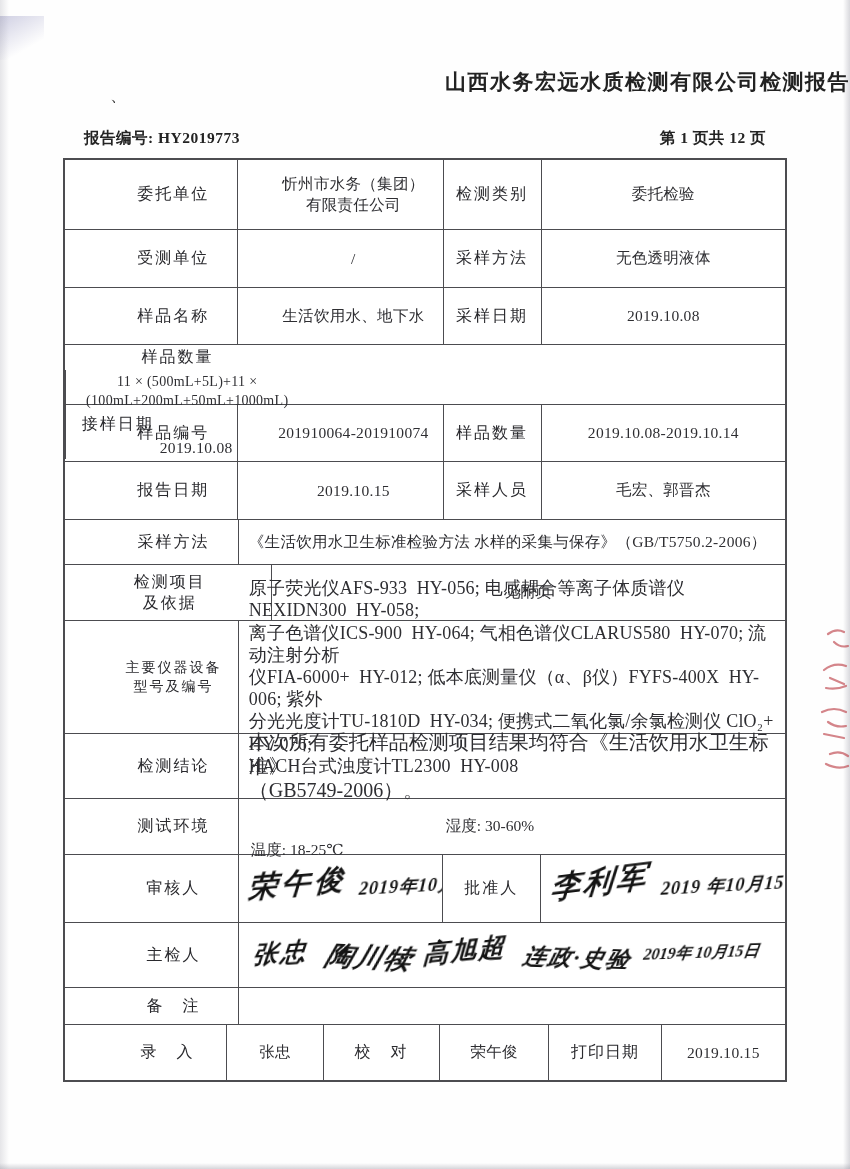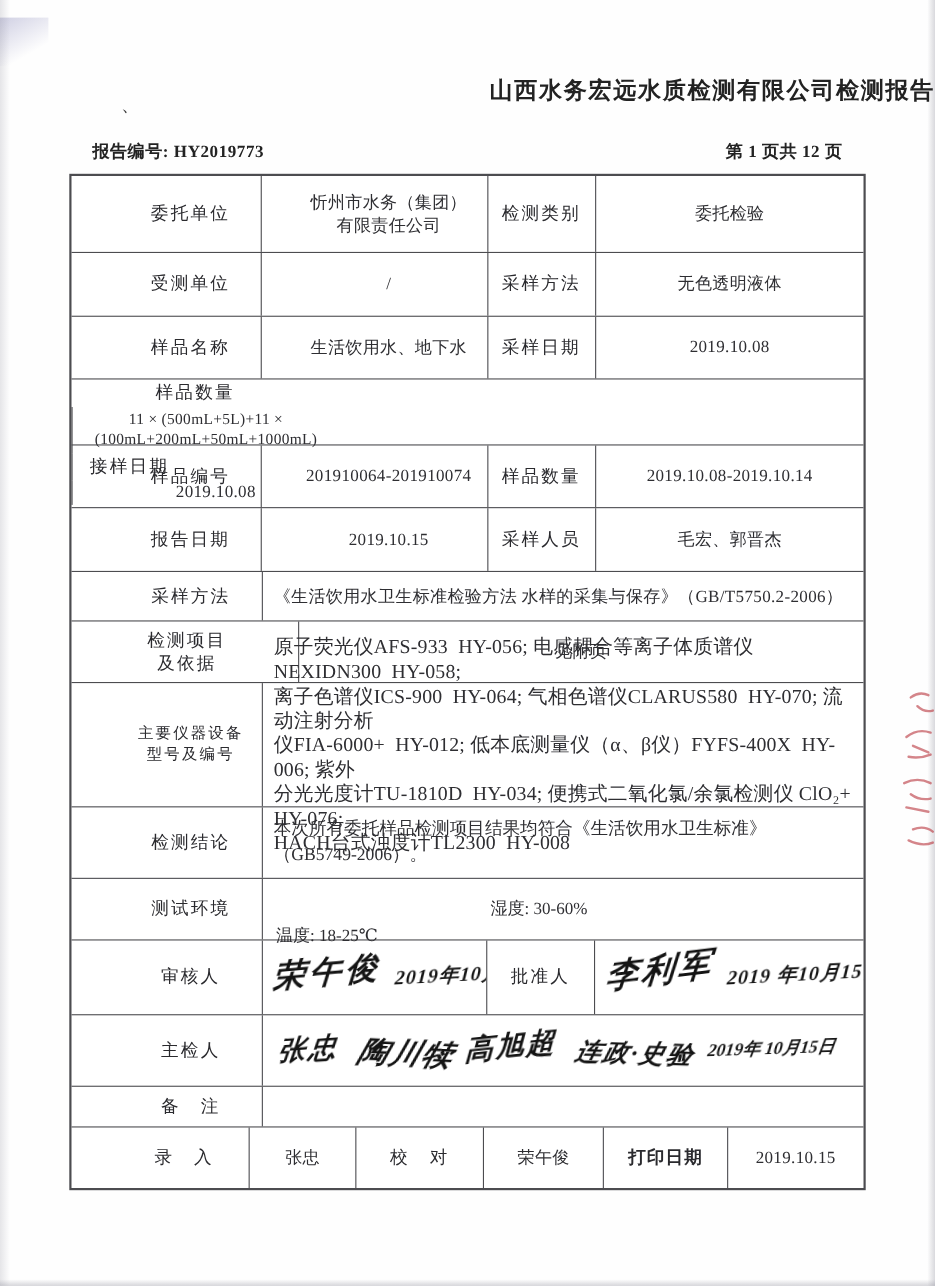--- a/index.html
+++ b/index.html
@@ -66,25 +66,25 @@
   .r9{height:113px;}.r10{height:65px;}.r11{height:56px;}.r12{height:68px;}
   .r13{height:65px;}.r14{height:37px;}.r15{height:56px;}
 
   .lab{letter-spacing:2px;color:#2a2a2e;}
   .val{font-size:15.5px;letter-spacing:.3px;}
   .pre{white-space:pre-line;}
   .prewrap{white-space:pre-wrap;}
   .small{font-size:14px;line-height:19px;}
   .left{justify-content:flex-start;text-align:left;padding:4px 10px;}
   .inst{font-size:18px;line-height:22.2px;letter-spacing:.2px;}
-  .concl{font-size:16px;line-height:24px;}
+  .concl{font-size:20px;line-height:24px;}
   .env-cell{justify-content:flex-start;padding-left:12px;}
   .env-temp{display:inline-block;width:195px;text-align:left;font-size:15.5px;margin-top:47px;}
   .env-hum{display:inline-block;text-align:left;font-size:15.5px;}
-  .bold{font-weight:700;letter-spacing:1px;}
+  .bold{font-weight:400;letter-spacing:1px;}
 
   
   .hw{font-style:italic;color:#141414;font-weight:600;
       transform-origin:left bottom;filter:blur(.2px);white-space:nowrap;}
   .hw-name{font-size:29px;letter-spacing:4px;transform:rotate(-5deg) skewX(-9deg);}
   .hw-name2{font-size:30px;letter-spacing:3px;transform:rotate(-7deg) skewX(-12deg);}
   .hw-date{font-size:18px;letter-spacing:1px;transform:rotate(-3deg) skewX(-8deg);}
   .sig-cell{justify-content:flex-start;gap:12px;padding-left:8px;overflow:hidden;}
   .sig-cell .hw{flex:none;}
   .insp-cell{justify-content:flex-start;gap:14px;padding-left:12px;overflow:hidden;}

